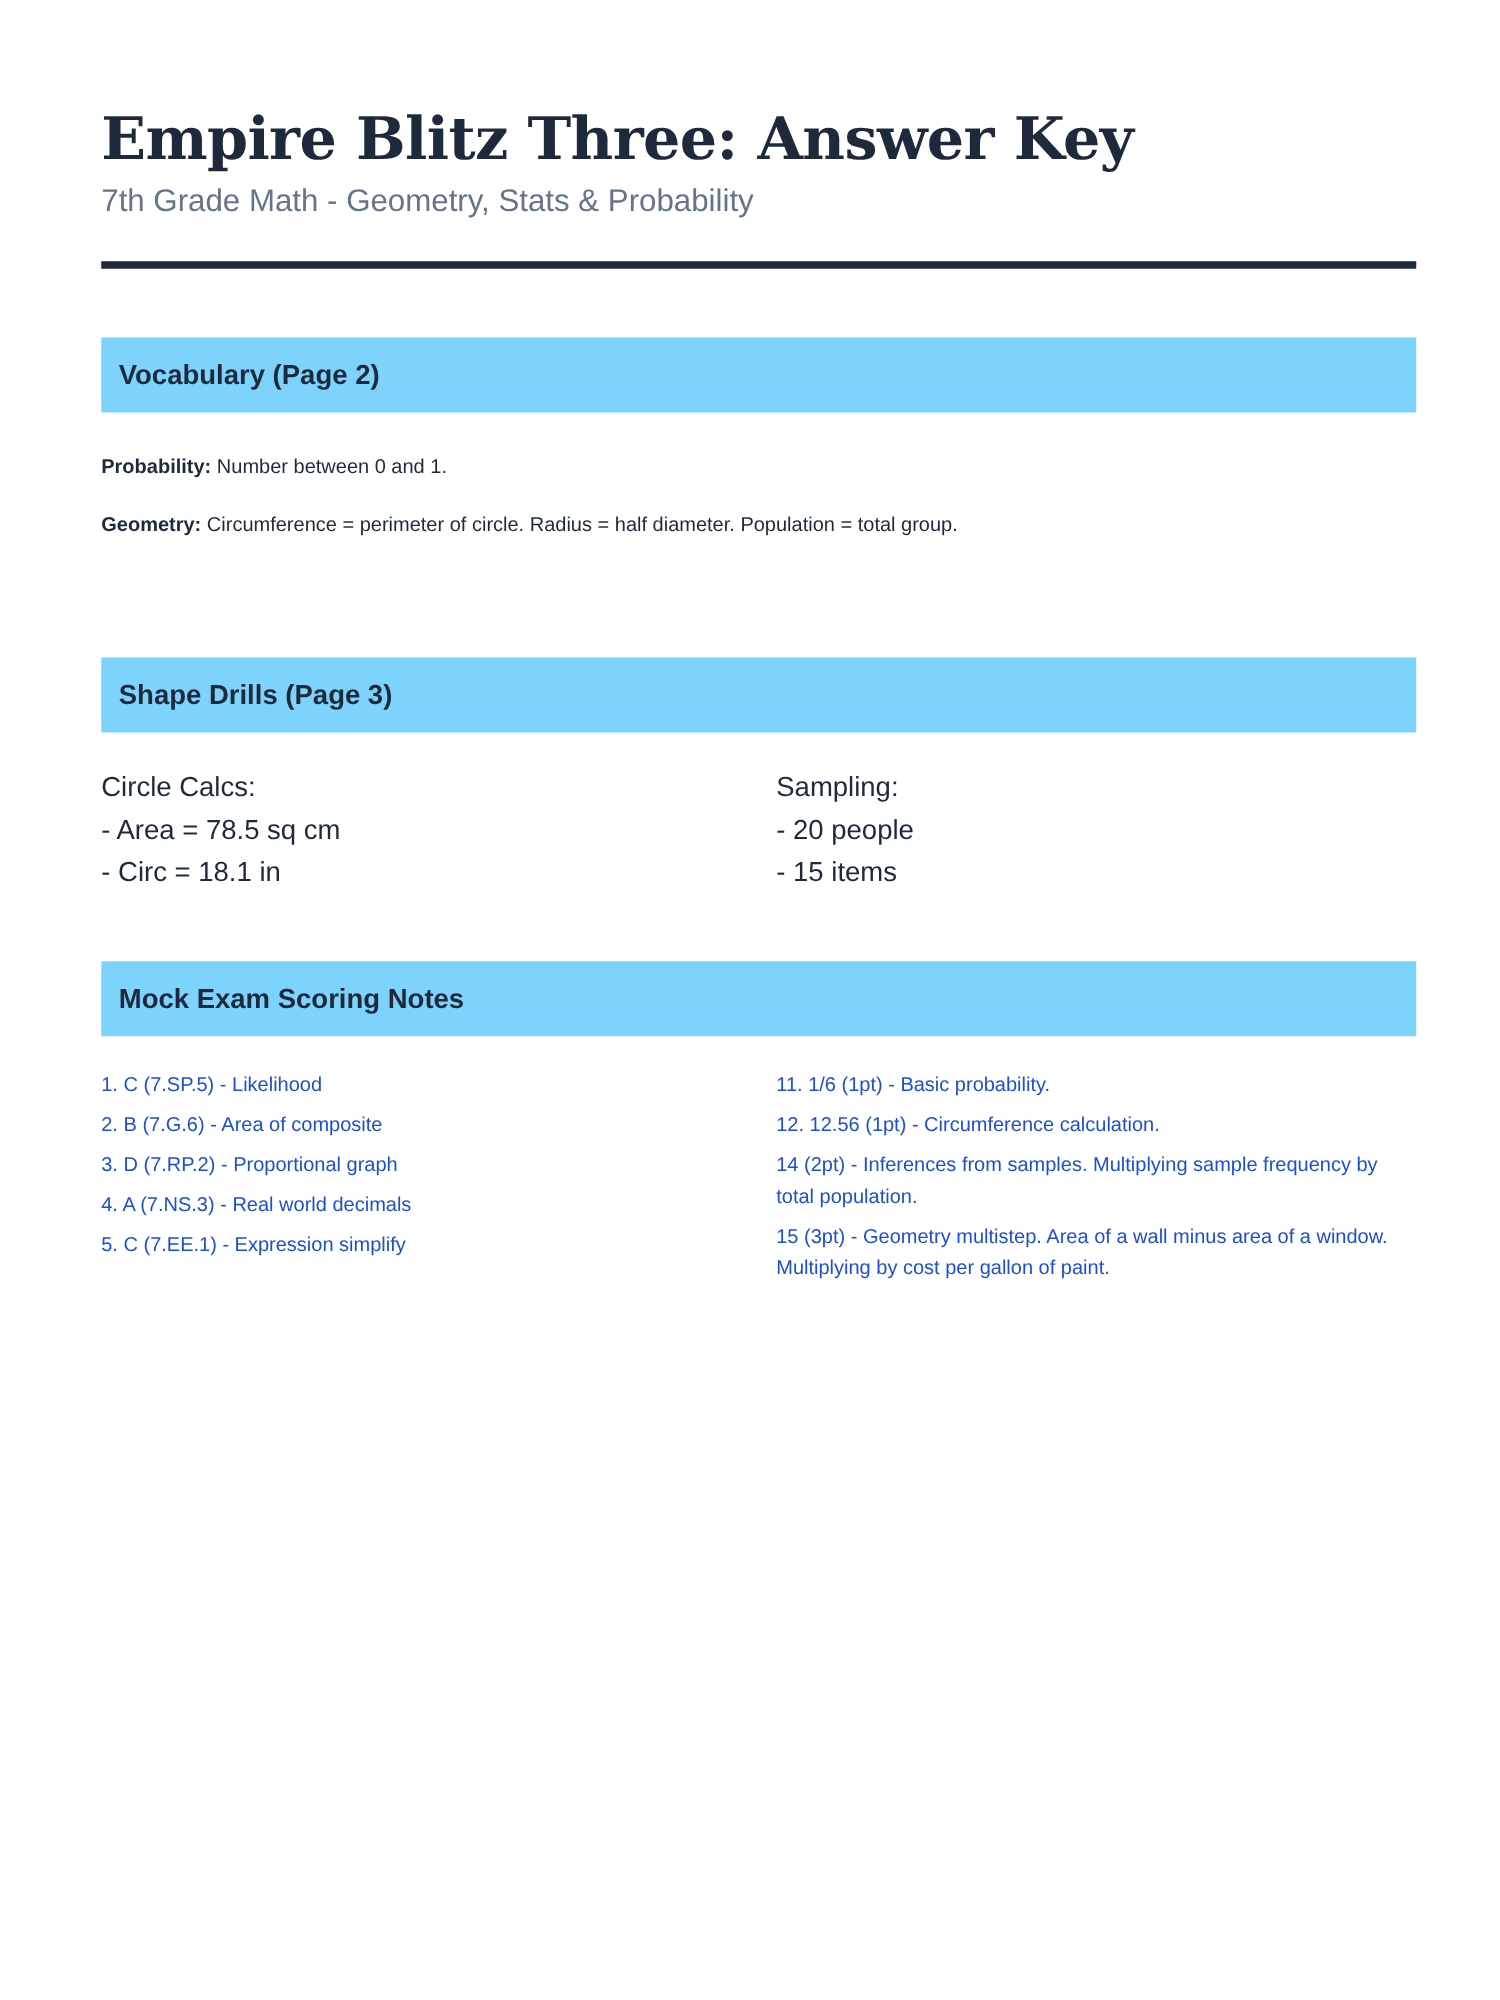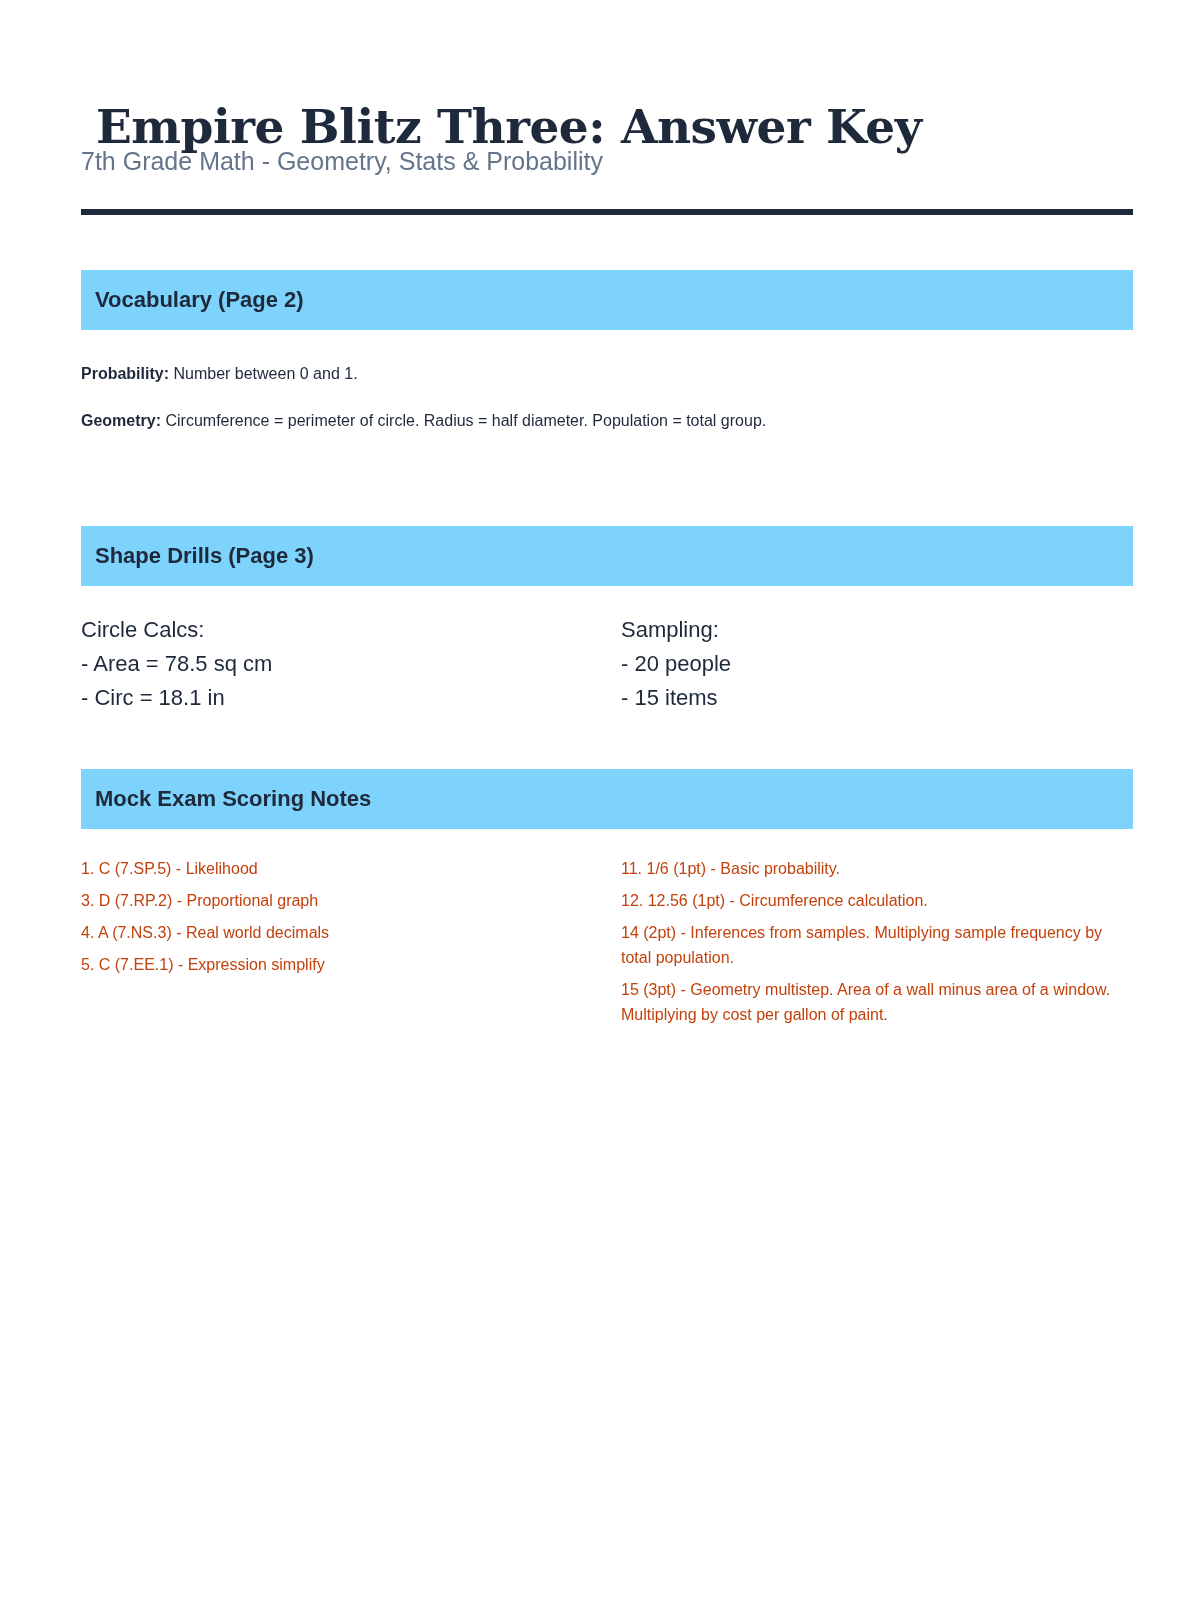--- a/index.html
+++ b/index.html
@@ -17,21 +17,21 @@
     .page {
       position: absolute;
       left: 81px;
       top: 0;
       width: 1052px;
     }
     .title {
       position: absolute;
       left: 0;
       top: 84px;
-      margin: 15px;
+      margin: 0;
       font-family: "DejaVu Serif", "Liberation Serif", serif;
       font-weight: bold;
       font-size: 47px;
       line-height: 56px;
       color: #1e293b;
       letter-spacing: -0.5px;
       white-space: nowrap;
     }
     .subtitle {
       position: absolute;
@@ -76,21 +76,21 @@
       position: absolute;
       font-size: 22px;
       line-height: 34px;
       color: #1e293b;
     }
     .col div { white-space: nowrap; }
     .notes-col {
       position: absolute;
       font-size: 16px;
       line-height: 25px;
-      color: #c2410c;
+      color: #1d4ed8;
     }
     .notes-col .note {
       margin-bottom: 7px;
     }
   </style>
 </head>
 <body>
 
 <div class="page">
 
@@ -117,20 +117,21 @@
   <div class="col" style="left:540px; top:613px;">
     <div>Sampling:</div>
     <div>- 20 people</div>
     <div>- 15 items</div>
   </div>
 
   <div class="section-header" style="top:769px;">Mock Exam Scoring Notes</div>
 
   <div class="notes-col" style="left:0; top:856px; width:500px;">
     <div class="note">1. C (7.SP.5) - Likelihood</div>
+    <div class="note">2. B (7.G.6) - Area of composite</div>
     <div class="note">3. D (7.RP.2) - Proportional graph</div>
     <div class="note">4. A (7.NS.3) - Real world decimals</div>
     <div class="note">5. C (7.EE.1) - Expression simplify</div>
   </div>
   <div class="notes-col" style="left:540px; top:856px; width:500px;">
     <div class="note">11. 1/6 (1pt) - Basic probability.</div>
     <div class="note">12. 12.56 (1pt) - Circumference calculation.</div>
     <div class="note">14 (2pt) - Inferences from samples. Multiplying sample frequency by total population.</div>
     <div class="note">15 (3pt) - Geometry multistep. Area of a wall minus area of a window. Multiplying by cost per gallon of paint.</div>
   </div>

